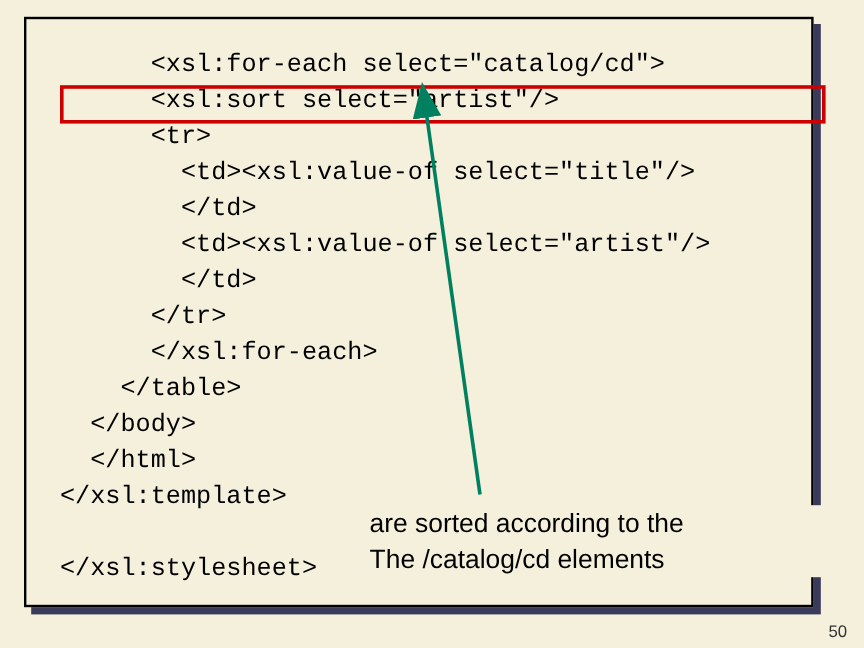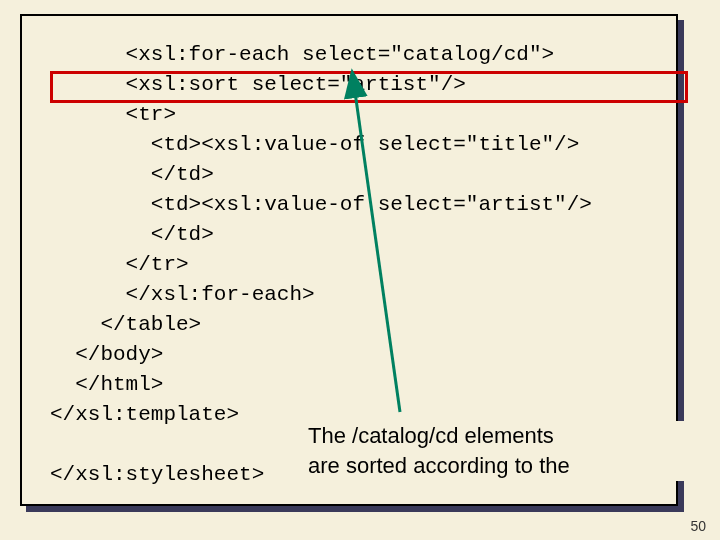--- a/index.html
+++ b/index.html
@@ -98,22 +98,22 @@
 <span>      &lt;/tr&gt;</span>
 <span>      &lt;/xsl:for-each&gt;</span>
 <span>    &lt;/table&gt;</span>
 <span>  &lt;/body&gt;</span>
 <span>  &lt;/html&gt;</span>
 <span>&lt;/xsl:template&gt;</span>
 <span></span>
 <span>&lt;/xsl:stylesheet&gt;</span></div>
     <div class="highlight-box"></div>
     <div class="callout">
+      <div>are sorted according to the</div>
       <div>The /catalog/cd elements</div>
-      <div>are sorted according to the</div>
     </div>
   </div>
   <svg class="arrow-svg" viewBox="0 0 720 540">
     <defs>
       <marker id="arrowhead" markerWidth="10" markerHeight="8" refX="2" refY="4" orient="auto">
         <polygon points="0 0, 10 4, 0 8" fill="#008060"></polygon>
       </marker>
     </defs>
     <line x1="400" y1="412" x2="355" y2="92" stroke="#008060" stroke-width="3" marker-end="url(#arrowhead)"></line>
   </svg>

